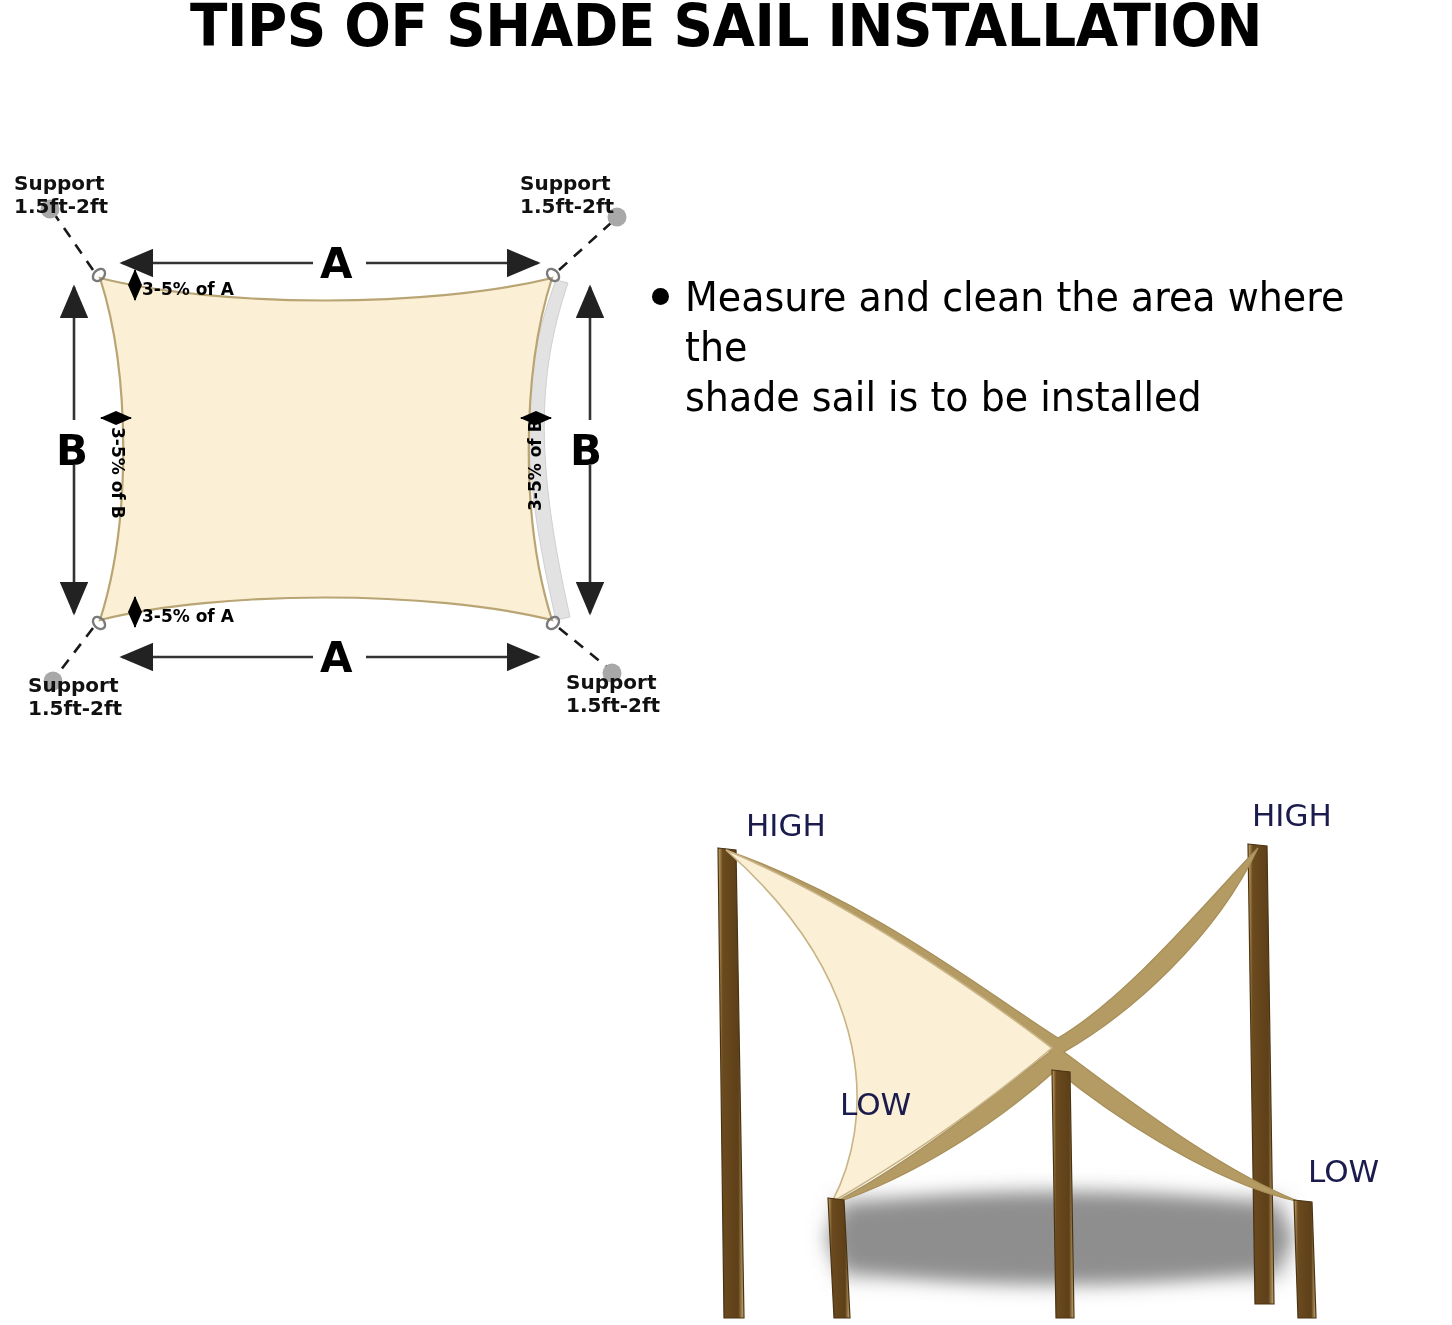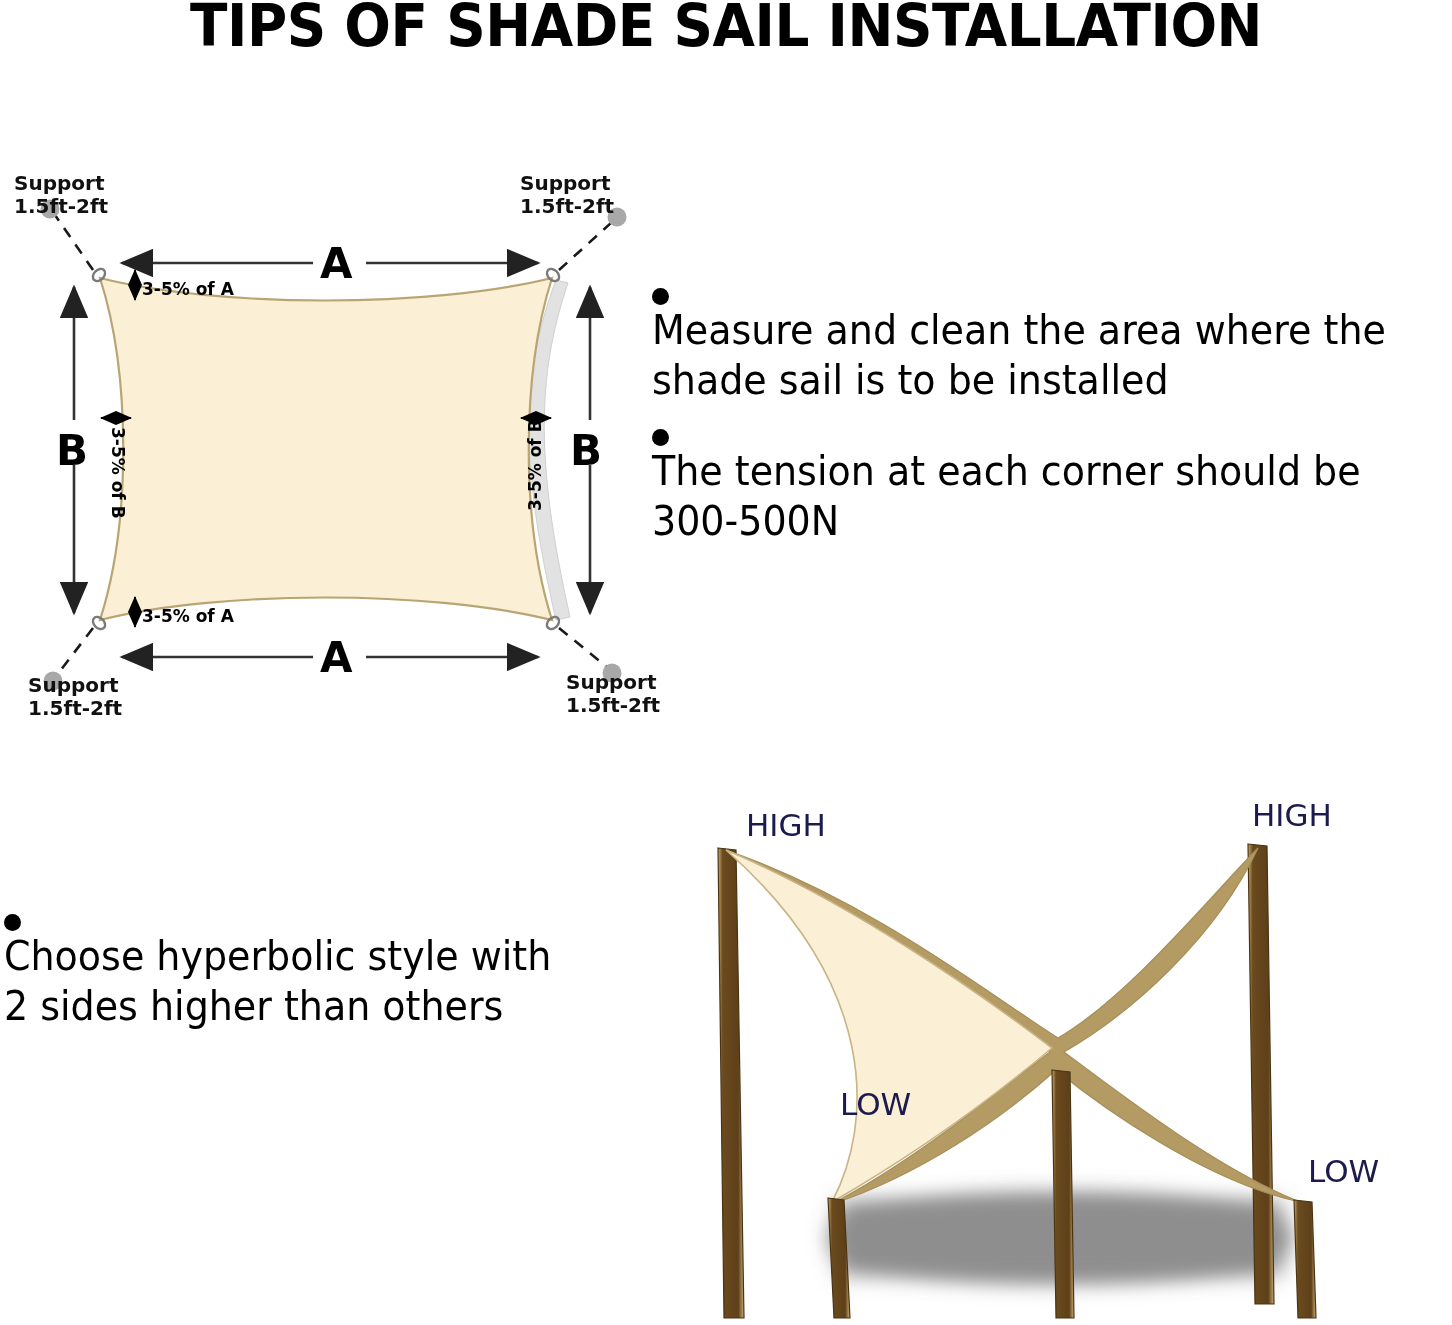--- a/index.html
+++ b/index.html
@@ -43,21 +43,20 @@
   #tips-list-bottom {
     position: absolute;
     left: 4px;
     top: 898px;
     width: 615px;
   }
   .bullet-item {
     display: flex;
     align-items: flex-start;
     margin-bottom: 8px;
-    flex-direction: column;
   }
   .bullet-dot {
     width: 17px;
     height: 17px;
     border-radius: 50%;
     background: #000;
     flex: 0 0 auto;
     margin-top: 16px;
     margin-right: 16px;
   }
@@ -220,33 +219,23 @@
     <text class="lbl-pct" x="541" y="346" transform="rotate(-90 541 346)">3-5% of B</text>
   </g>
 </svg>
 
 <div id="tips-list-top">
   <div class="bullet-item">
     <span class="bullet-dot"></span>
     <span class="bullet-text">Measure and clean the area where the
 shade sail is to be installed</span>
   </div>
-  <div class="bullet-item">
-    <span class="bullet-dot"></span>
-    <span class="bullet-text">The tension at each corner should be
-300-500N</span>
-  </div>
 </div>
 
 <div id="tips-list-bottom">
-  <div class="bullet-item">
-    <span class="bullet-dot"></span>
-    <span class="bullet-text">Choose hyperbolic style with
-2 sides higher than others</span>
-  </div>
 </div>
 
 <svg id="hyper-diagram" width="792" height="555" viewBox="0 0 792 555">
 
   <defs>
     <filter id="blurShadow" x="-30%" y="-60%" width="160%" height="240%">
       <feGaussianBlur stdDeviation="11"></feGaussianBlur>
     </filter>
     <linearGradient id="postGrad" x1="0" y1="0" x2="1" y2="0">
       <stop offset="0%" stop-color="#C9A96A"></stop>

